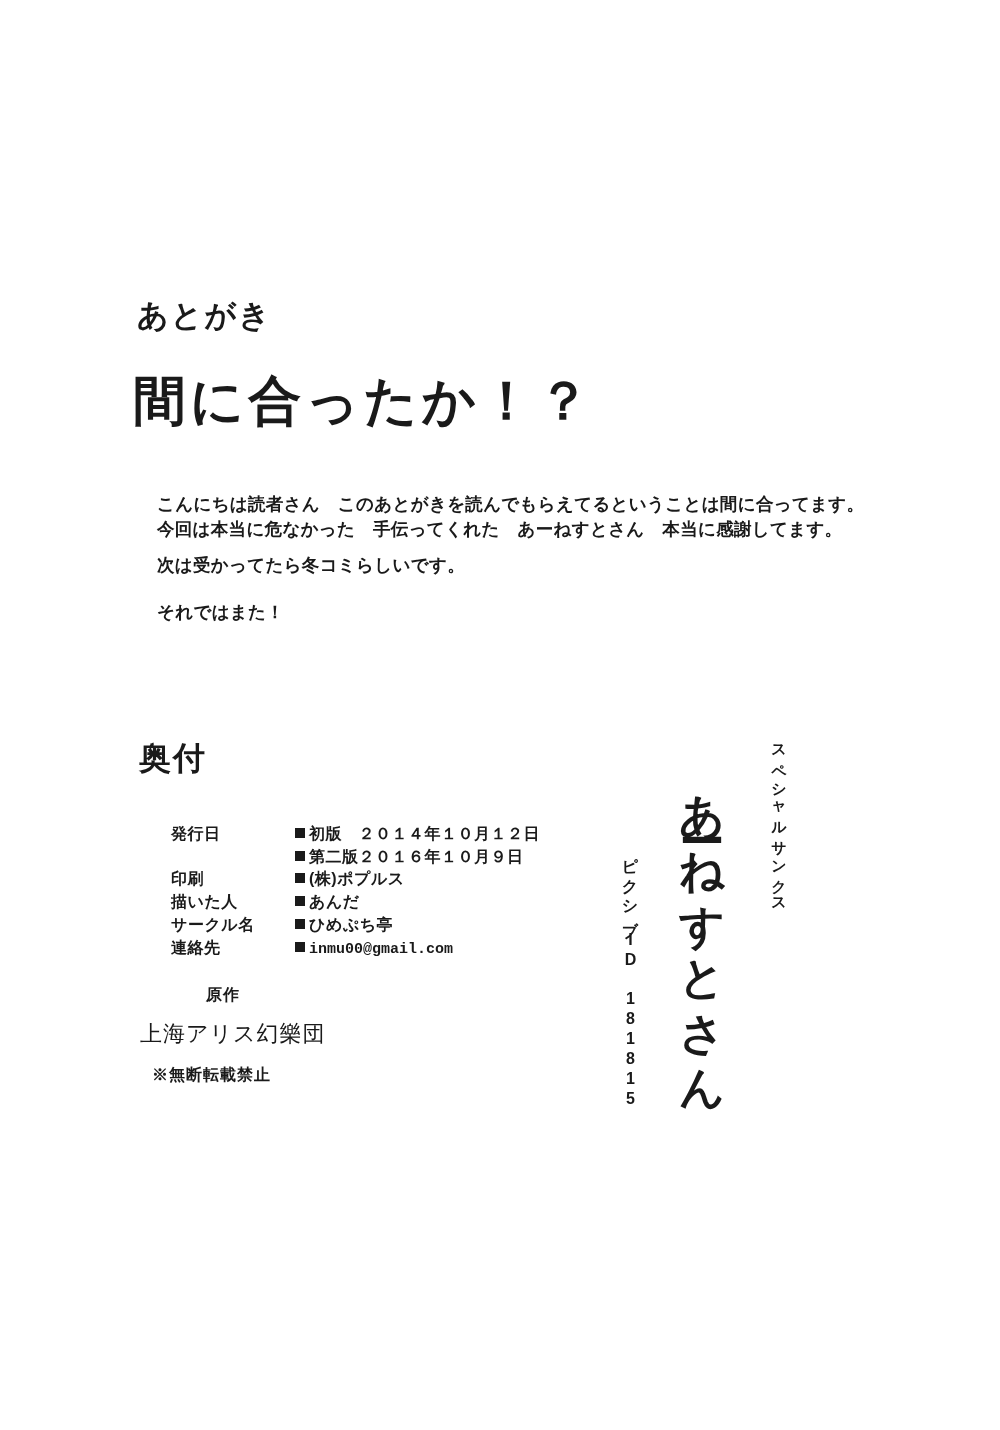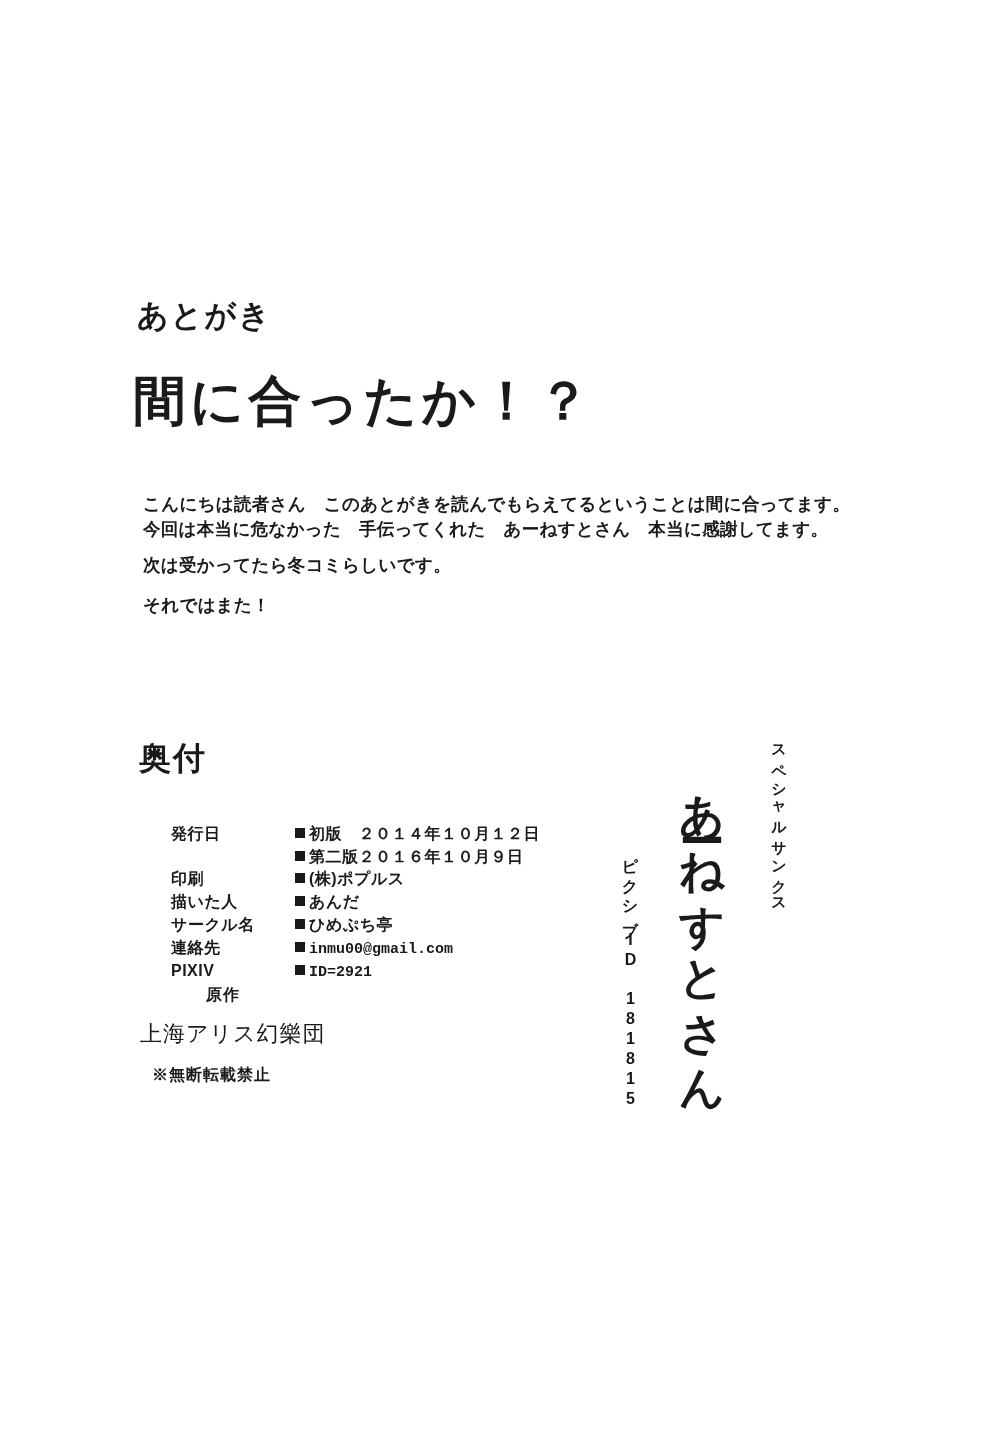--- a/index.html
+++ b/index.html
@@ -31,33 +31,33 @@
     left: 133px;
     top: 372px;
     font-size: 53px;
     font-weight: bold;
     letter-spacing: 4px;
     line-height: 1.1;
   }
 
   .afterword-body {
     position: absolute;
-    left: 143px;
+    left: 157px;
     top: 492px;
     width: 790px;
   }
   .afterword-body p {
     margin: 0;
     font-size: 17.5px;
     font-weight: bold;
     line-height: 1.45;
     letter-spacing: 0.3px;
   }
   .afterword-body p.gap-a { margin-top: 10px; }
-  .afterword-body p.gap-b { margin-top: 15px; }
+  .afterword-body p.gap-b { margin-top: 22px; }
 
   
   .colophon-heading {
     position: absolute;
     left: 139px;
     top: 742px;
     font-size: 32px;
     font-weight: bold;
     letter-spacing: 2px;
     line-height: 1;
@@ -188,24 +188,20 @@
     <td class="value"><span class="sq"></span><span>あんだ</span></td>
   </tr>
   <tr>
     <td class="label">サークル名</td>
     <td class="value"><span class="sq"></span><span>ひめぷち亭</span></td>
   </tr>
   <tr>
     <td class="label">連絡先</td>
     <td class="value"><span class="sq"></span><span class="mono">inmu00@gmail.com</span></td>
   </tr>
-  <tr>
-    <td class="label">PIXIV</td>
-    <td class="value"><span class="sq"></span><span class="mono">ID=2921</span></td>
-  </tr>
 </tbody>
   </table>
 
 <div class="credit-block">
   <div class="credit-role">原作</div>
   <div class="credit-name">上海アリス幻樂団</div>
 </div>
 
 <div class="notice">※無断転載禁止</div>
 

